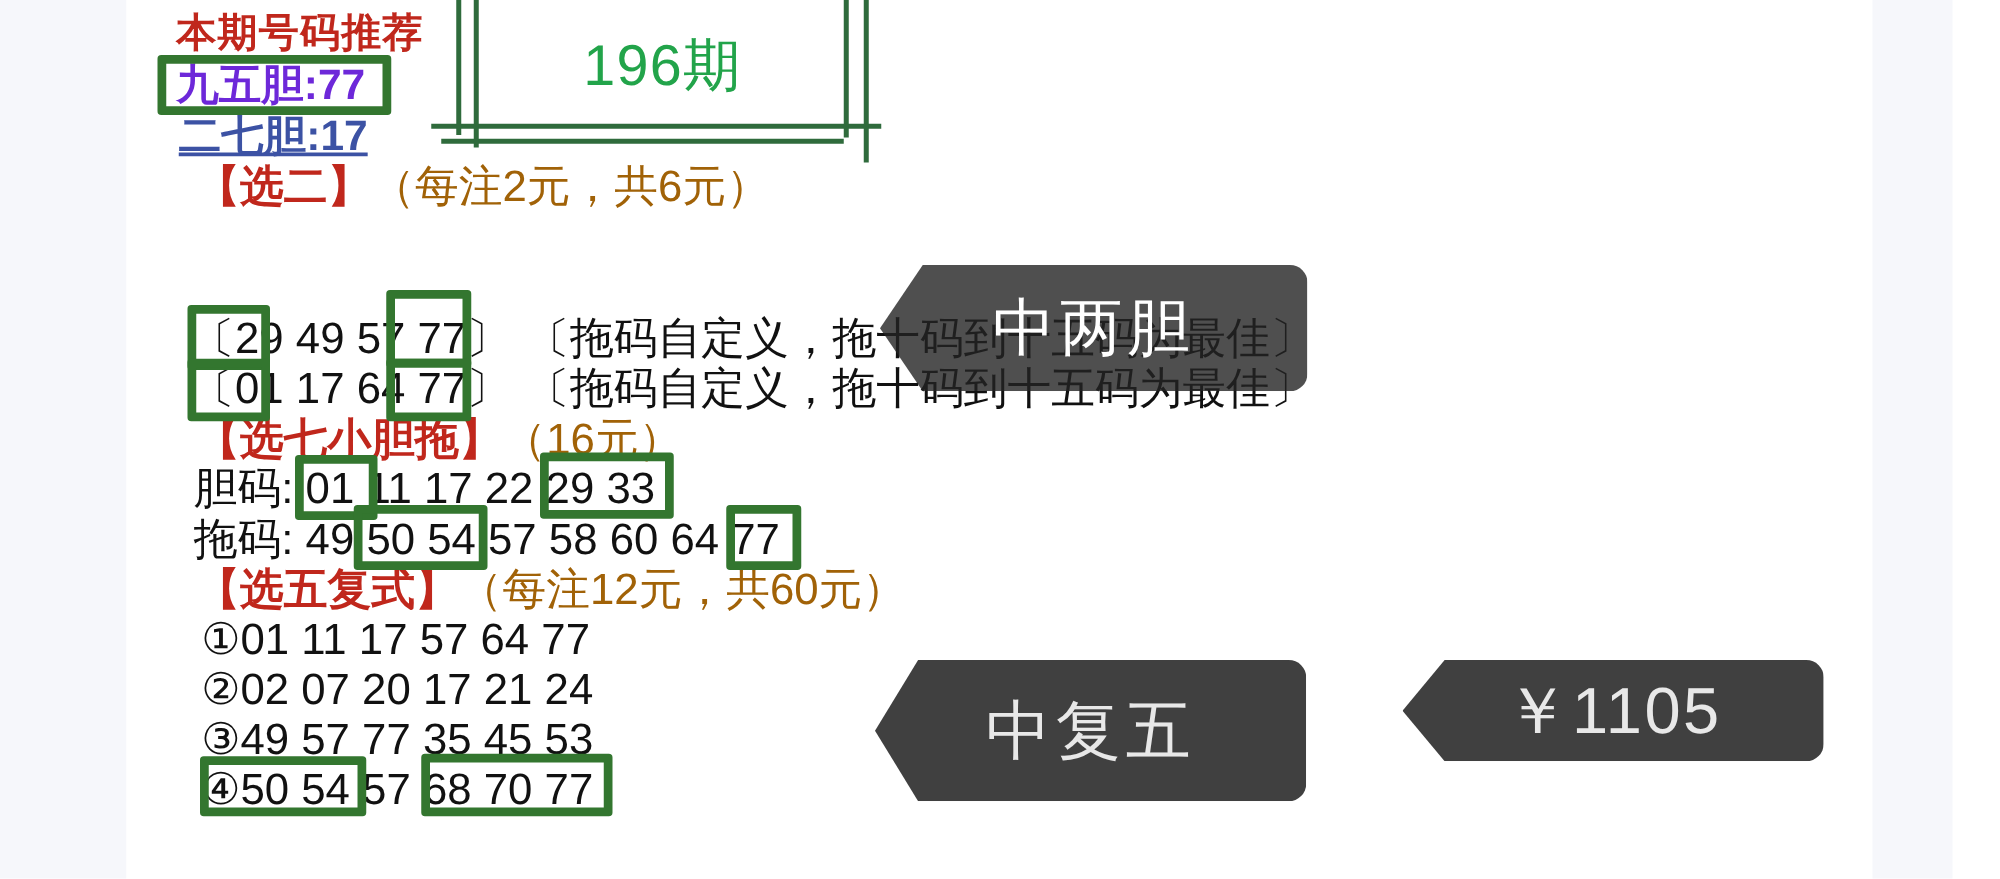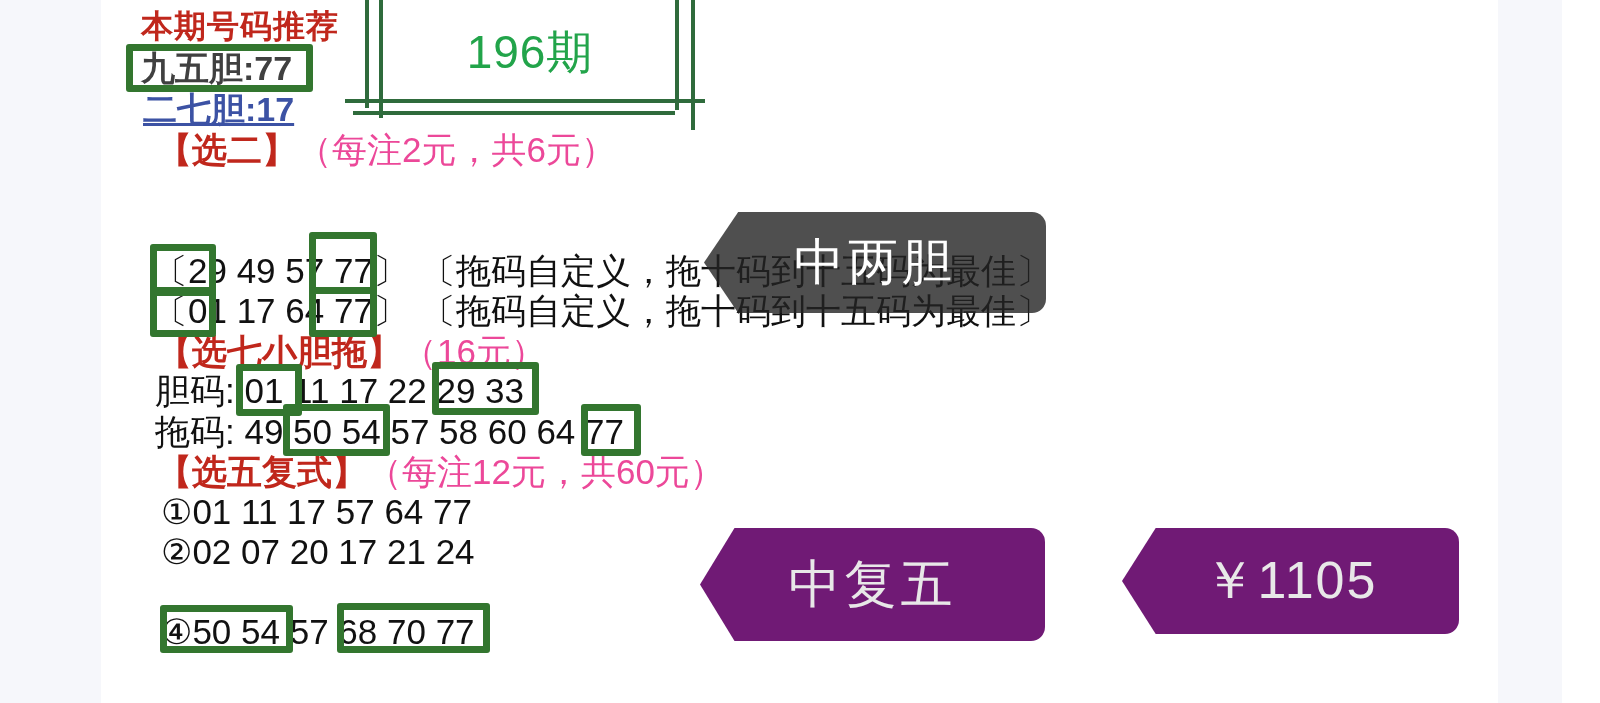--- a/index.html
+++ b/index.html
@@ -78,36 +78,36 @@
   }
 
   .line {
     position: absolute;
     white-space: nowrap;
     font-size: 35px;
     line-height: 40px;
     color: #111111;
     font-family: "Liberation Sans", "DejaVu Sans", sans-serif;
   }
-  .line.red   { color: #404040; font-weight: bold; }
+  .line.red   { color: #6d28d9; font-weight: bold; }
   .line.blue  { color: #3c52a4; font-weight: bold; text-decoration: underline; }
 
   .hdr-rec {
     font-size: 32px;
     font-weight: bold;
     color: #c0271c;
     letter-spacing: 1px;
   }
 
   .sec-title {
     color: #c0271c;
     font-weight: bold;
   }
   .sec-note {
-    color: #ec4899;
+    color: #a16207;
     font-weight: normal;
   }
 
   
   .hl {
     position: absolute;
     border: 7px solid #33762f;
     border-radius: 3px;
     box-sizing: border-box;
     background: transparent;
@@ -118,21 +118,21 @@
   .tag {
     position: absolute;
     display: flex;
     align-items: center;
     justify-content: center;
     color: #e8e8e8;
     font-size: 52px;
     letter-spacing: 4px;
     white-space: nowrap;
     border-radius: 14px;
-    background: #701a75;
+    background: #404040;
     -webkit-clip-path: polygon(0% 50%, 10% 0%, 100% 0%, 100% 100%, 10% 100%);
     clip-path: polygon(0% 50%, 10% 0%, 100% 0%, 100% 100%, 10% 100%);
   }
   .tag.translucent {
     background: rgba(35,35,35,0.80);
     color: #ffffff;
   }
 
   #tag-two-dan {
     left: 704px;
@@ -144,21 +144,21 @@
   #tag-fu-five {
     left: 700px;
     top: 528px;
     width: 345px;
     height: 113px;
   }
   #tag-price {
     left: 1122px;
     top: 528px;
     width: 337px;
-    height: 106px;
+    height: 81px;
     letter-spacing: 2px;
   }
 </style>
 </head>
 <body>
 
 <div id="canvas">
 
   <div class="gutter left"></div>
   <div class="gutter right"></div>
@@ -195,20 +195,21 @@
       <span class="sec-title">【选七小胆拖】</span><span class="sec-note">（16元）</span>
     </div>
     <div class="line" style="left:54px; top:371px;">胆码: 01 11 17 22 29 33</div>
     <div class="line" style="left:54px; top:412px;">拖码: 49 50 54 57 58 60 64 77</div>
 
     <div class="line" style="left:56px; top:452px;">
       <span class="sec-title">【选五复式】</span><span class="sec-note">（每注12元，共60元）</span>
     </div>
     <div class="line" style="left:60px; top:492px;">①01 11 17 57 64 77</div>
     <div class="line" style="left:60px; top:532px;">②02 07 20 17 21 24</div>
+    <div class="line" style="left:60px; top:572px;">③49 57 77 35 45 53</div>
     <div class="line" style="left:60px; top:612px;">④50 54 57 68 70 77</div>
 
   </div>
 
   <div class="hl" style="left:126px; top:44px;  width:187px; height:48px;"></div>
 
   <div class="hl" style="left:150px; top:244px; width:66px;  height:52px;"></div>
   <div class="hl" style="left:309px; top:232px; width:68px;  height:62px;"></div>
 
   <div class="hl" style="left:150px; top:287px; width:66px;  height:50px;"></div>

